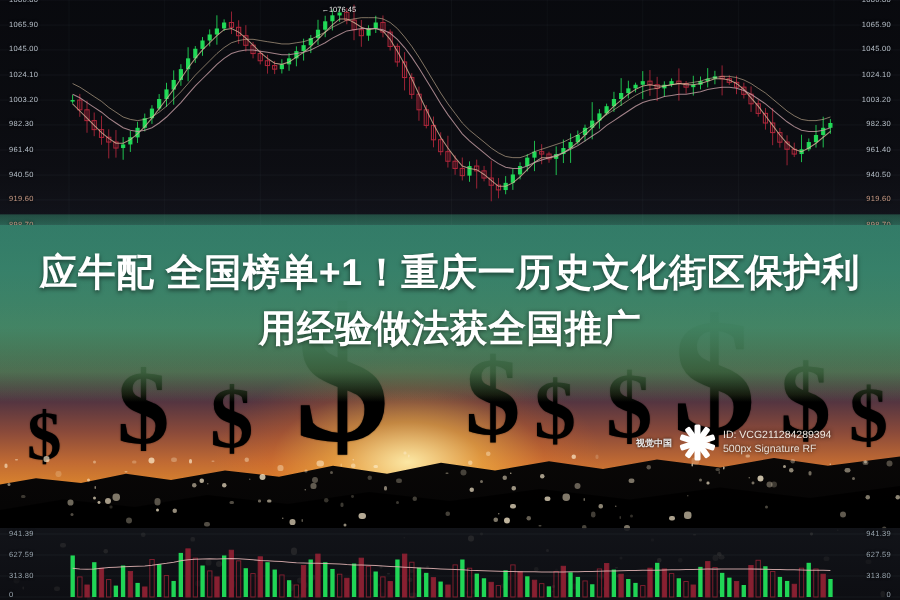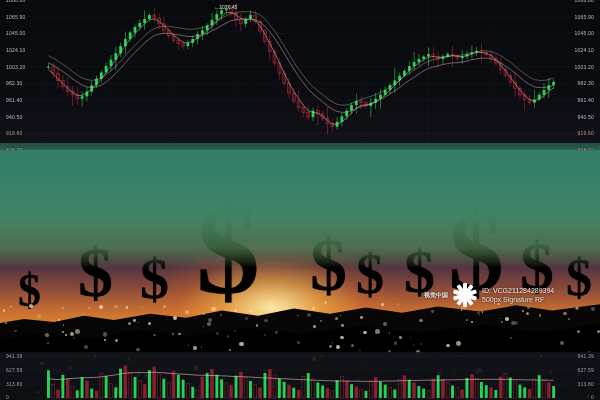--- a/index.html
+++ b/index.html
@@ -733,20 +733,22 @@
       </div>
     <div id="botAxisRight">
         <div class="axlabel dim" style="top: 1px; right: 6px;">941.39</div>
         <div class="axlabel dim" style="top: 15.0001px; right: 6px;">627.59</div>
         <div class="axlabel dim" style="top: 28.9999px; right: 6px;">313.80</div>
         <div class="axlabel dim" style="top: 42px; right: 6px;">0</div>
       </div>
   </div>
 
   <div class="headline">
+    <div>应牛配 全国榜单+1！重庆一历史文化街区保护利</div>
+    <div>用经验做法获全国推广</div>
   </div>
 
   <div class="wm">
     <span class="wm-logo">视觉中国</span>
     <span class="wm-mark" id="wmMark">
         <i style="transform: rotate(0deg);"></i>
         <i style="transform: rotate(36deg);"></i>
         <i style="transform: rotate(72deg);"></i>
         <i style="transform: rotate(108deg);"></i>
         <i style="transform: rotate(144deg);"></i>

